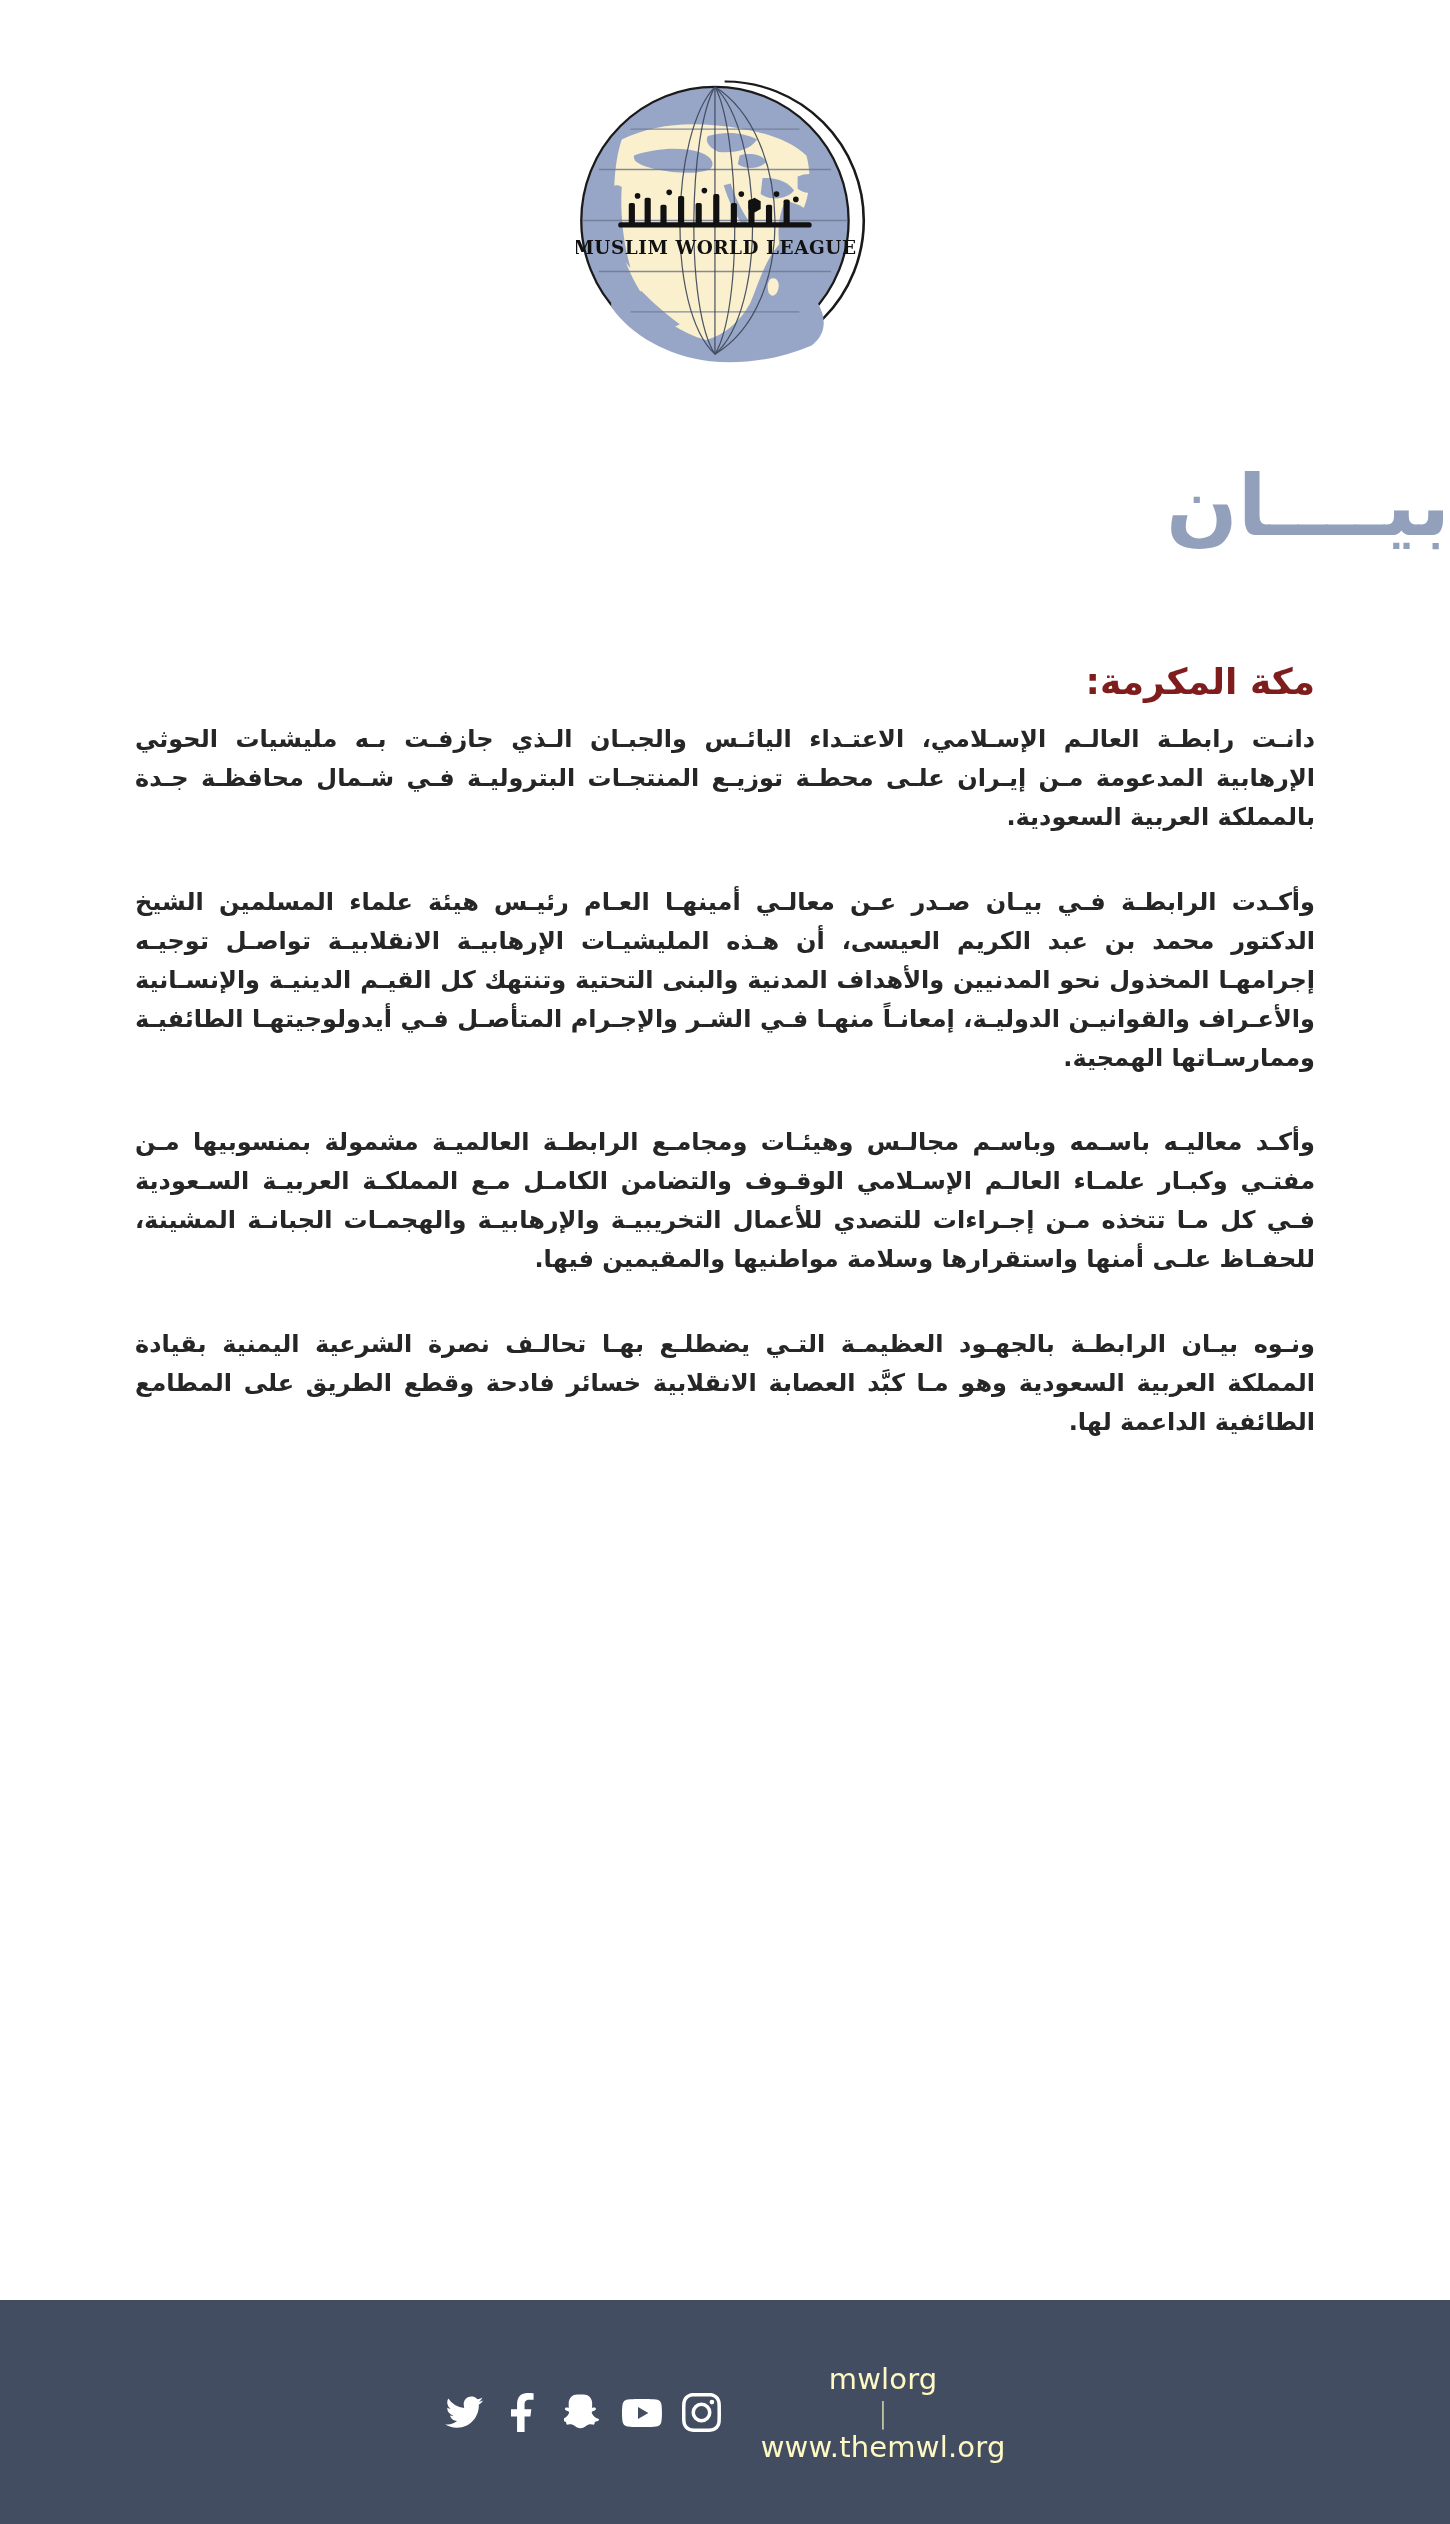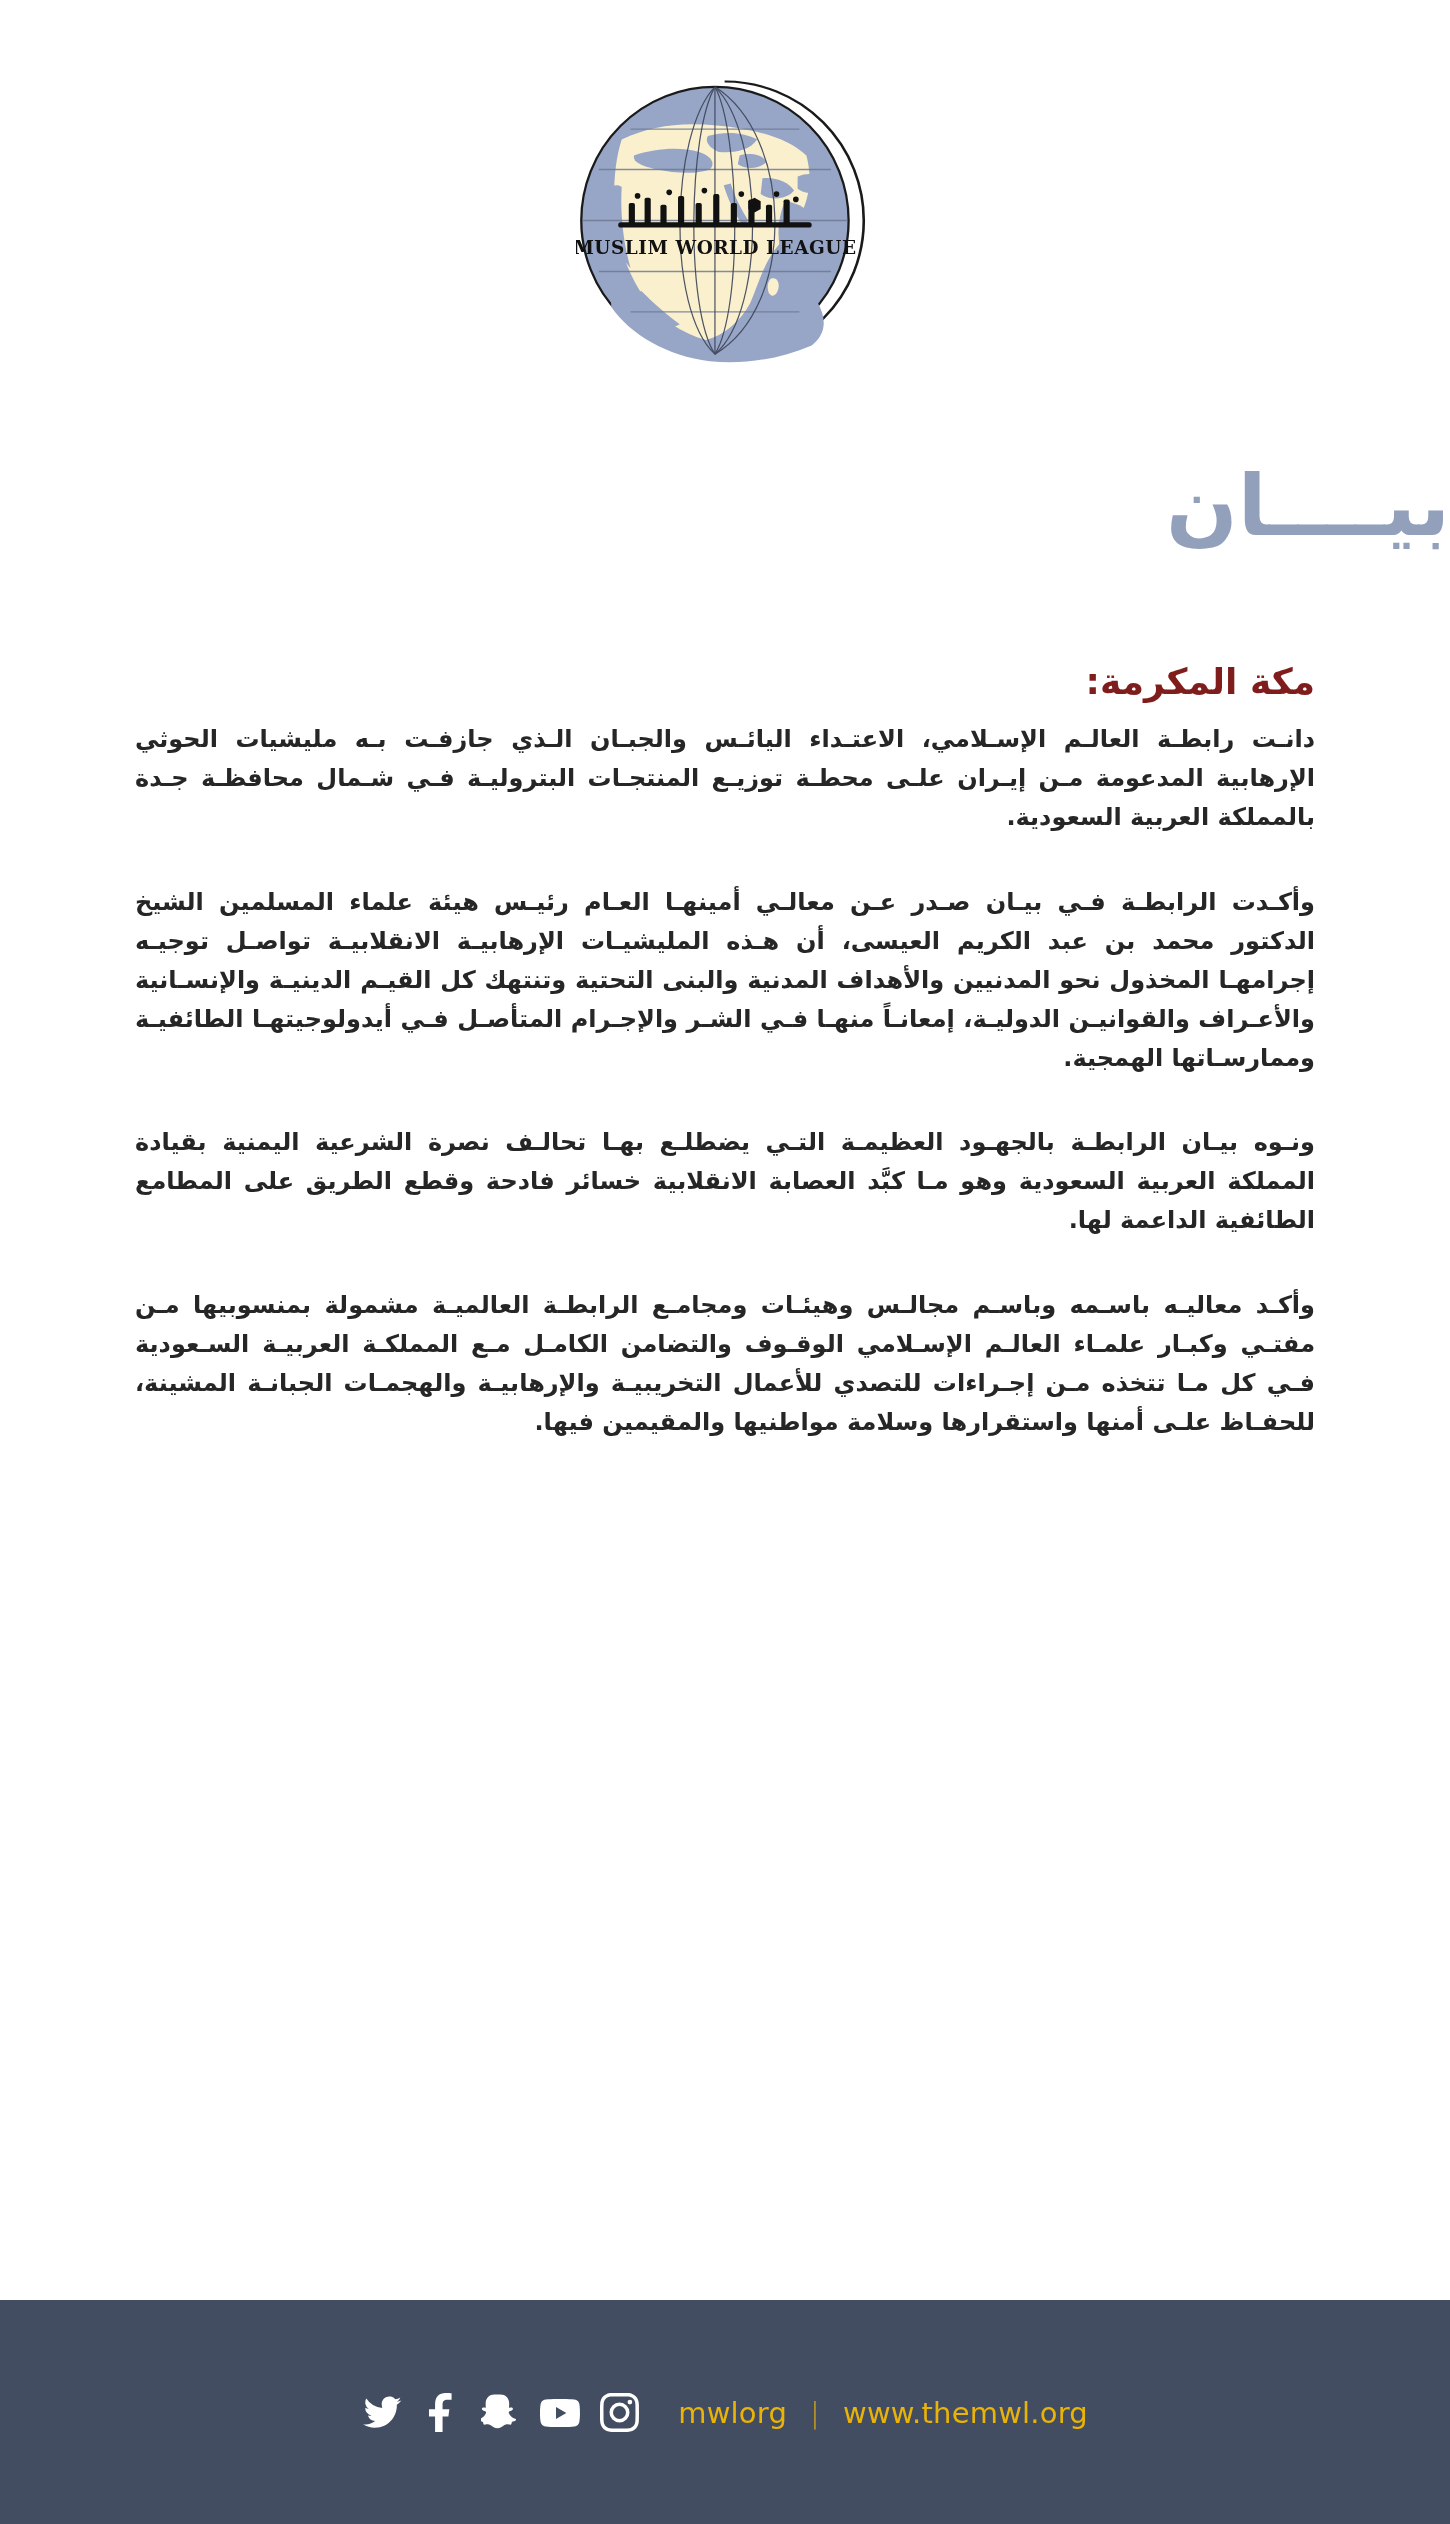--- a/index.html
+++ b/index.html
@@ -115,24 +115,25 @@
     cursor: pointer;
   }
   .social-icon svg {
     display: block;
     fill: #ffffff;
   }
   .footer-links {
     display: flex;
     align-items: center;
     margin-left: 39px;
-    color: #eab308;
+    color: #fef9c3;
     font-size: 29px;
     font-family: "DejaVu Sans", "Liberation Sans", sans-serif;
     letter-spacing: 0.2px;
+    flex-direction: column;
   }
   .footer-links .handle { cursor: pointer; }
   .footer-links .sep {
     margin: 0 23px;
     opacity: 0.85;
     font-weight: 300;
   }
   .footer-links .site { cursor: pointer; }
 </style>
 </head>
@@ -237,22 +238,22 @@
   </div>
 
   <div class="title-area">
     <div class="doc-title">بيــــان</div>
   </div>
 
   <div class="content">
     <p class="lead-label">مكة المكرمة:</p>
     <p class="para">دانـت رابطـة العالـم الإسـلامي، الاعتـداء اليائـس والجبـان الـذي جازفـت بـه مليشيات الحوثي الإرهابية المدعومة مـن إيـران علـى محطـة توزيـع المنتجـات البتروليـة فـي شـمال محافظـة جـدة بالمملكة العربية السعودية.</p>
     <p class="para">وأكـدت الرابطـة فـي بيـان صـدر عـن معالـي أمينهـا العـام رئيـس هيئة علماء المسلمين الشيخ الدكتور محمد بن عبد الكريم العيسى، أن هـذه المليشيـات الإرهابيـة الانقلابيـة تواصـل توجيـه إجرامهـا المخذول نحو المدنيين والأهداف المدنية والبنى التحتية وتنتهك كل القيـم الدينيـة والإنسـانية والأعـراف والقوانيـن الدوليـة، إمعانـاً منهـا فـي الشـر والإجـرام المتأصـل فـي أيدولوجيتهـا الطائفيـة وممارسـاتها الهمجية.</p>
+    <p class="para">وأكـد معاليـه باسـمه وباسـم مجالـس وهيئـات ومجامـع الرابطـة العالميـة مشمولة بمنسوبيها مـن مفتـي وكبـار علمـاء العالـم الإسـلامي الوقـوف والتضامن الكامـل مـع المملكـة العربيـة السـعودية فـي كل مـا تتخذه مـن إجـراءات للتصدي للأعمال التخريبيـة والإرهابيـة والهجمـات الجبانـة المشينة، للحفـاظ علـى أمنها واستقرارها وسلامة مواطنيها والمقيمين فيها.</p>
     <p class="para">ونـوه بيـان الرابطـة بالجهـود العظيمـة التـي يضطلـع بهـا تحالـف نصرة الشرعية اليمنية بقيادة المملكة العربية السعودية وهو مـا كبَّد العصابة الانقلابية خسائر فادحة وقطع الطريق على المطامع الطائفية الداعمة لها.</p>
-    <p class="para">وأكـد معاليـه باسـمه وباسـم مجالـس وهيئـات ومجامـع الرابطـة العالميـة مشمولة بمنسوبيها مـن مفتـي وكبـار علمـاء العالـم الإسـلامي الوقـوف والتضامن الكامـل مـع المملكـة العربيـة السـعودية فـي كل مـا تتخذه مـن إجـراءات للتصدي للأعمال التخريبيـة والإرهابيـة والهجمـات الجبانـة المشينة، للحفـاظ علـى أمنها واستقرارها وسلامة مواطنيها والمقيمين فيها.</p>
   </div>
 
   <div class="footer">
     <div class="footer-inner">
 
       <div class="social-row">
 
         <span class="social-icon">
           <svg viewBox="0 0 24 24" width="39" height="39" aria-hidden="true">
             <path d="M23.6 4.6c-.85.38-1.77.63-2.73.75a4.76 4.76 0 0 0 2.09-2.63 9.5 9.5 0 0 1-3.02 1.15A4.74 4.74 0 0 0 11.7 8.2c0 .37.04.73.12 1.08A13.46 13.46 0 0 1 2.04 3.4a4.74 4.74 0 0 0 1.47 6.33 4.7 4.7 0 0 1-2.15-.6v.06a4.75 4.75 0 0 0 3.8 4.65 4.8 4.8 0 0 1-2.14.08 4.75 4.75 0 0 0 4.43 3.3A9.53 9.53 0 0 1 0 19.18a13.43 13.43 0 0 0 7.29 2.14c8.74 0 13.53-7.24 13.53-13.52l-.02-.62A9.64 9.64 0 0 0 23.6 4.6z"></path>

